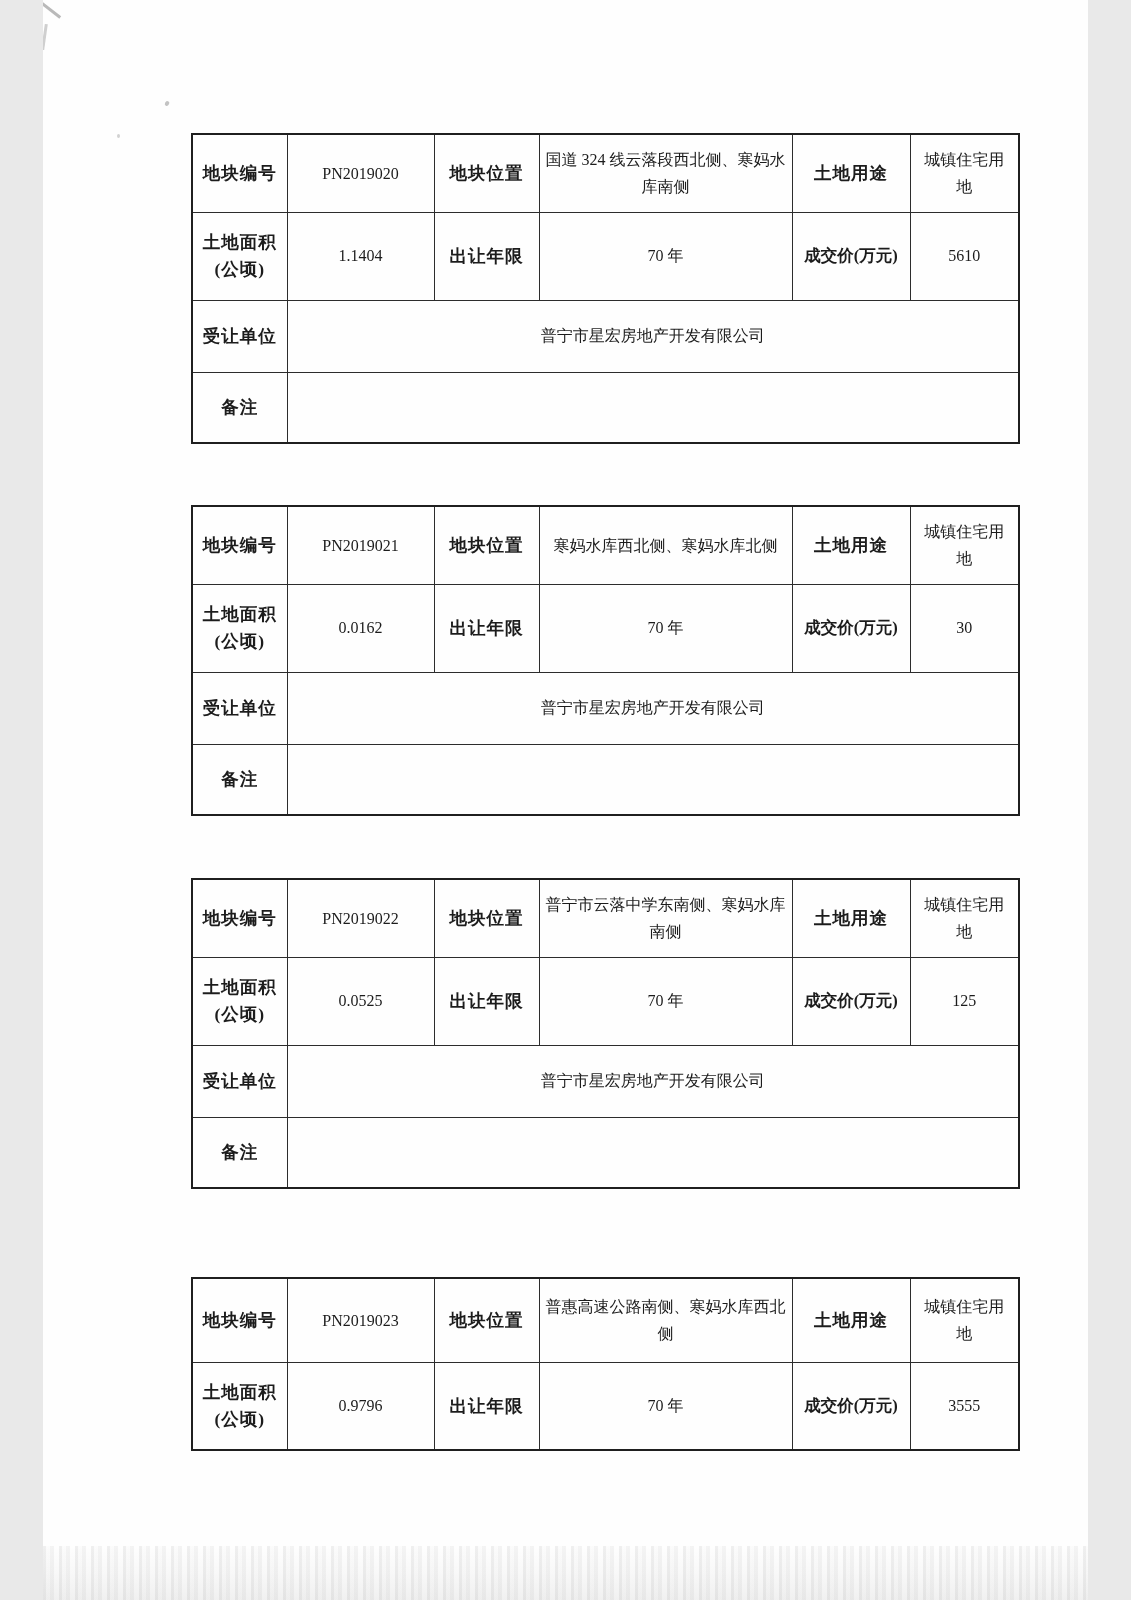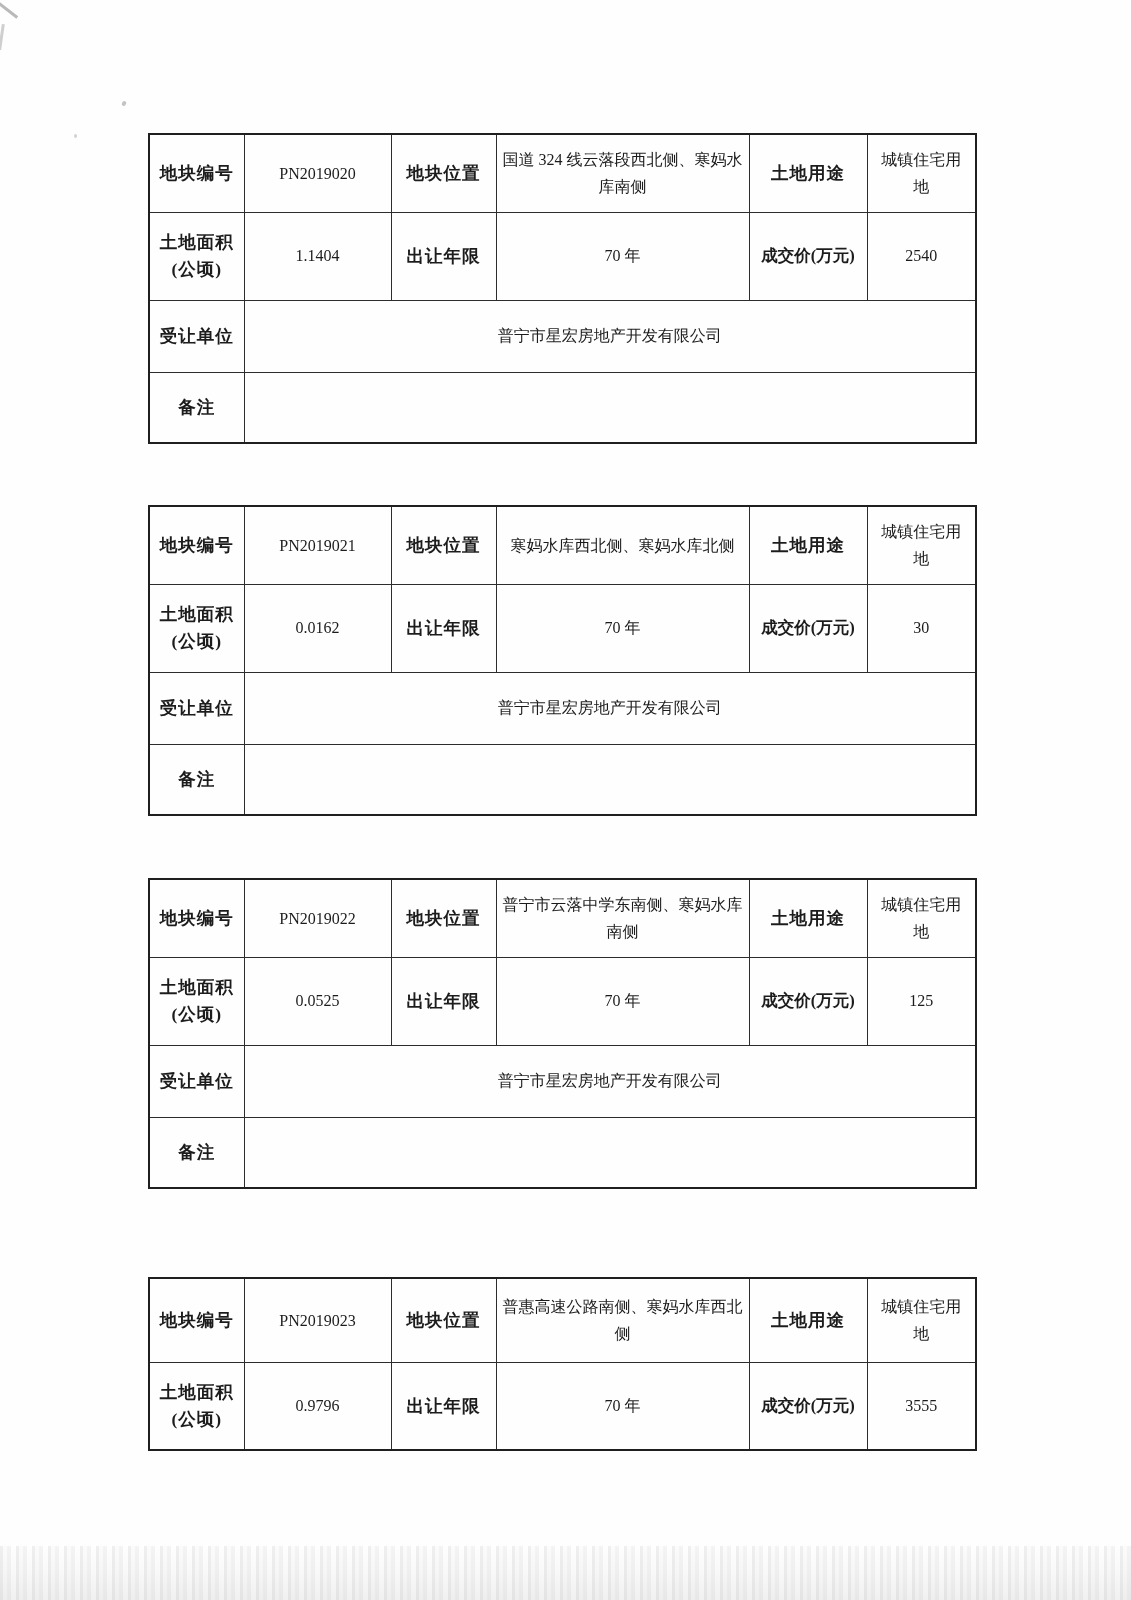--- a/index.html
+++ b/index.html
@@ -2,21 +2,21 @@
 <html><head>
 <meta charset="utf-8">
 <style>
   html, body {
     margin: 0;
     padding: 0;
     background: #e9e9e9;
   }
   .page {
     position: relative;
-    width: 1131px;
+    width: 1045px;
     height: 1600px;
     margin: 0 auto;
     background: #fefefe;
     overflow: hidden;
     font-family: "Liberation Serif", "DejaVu Serif", serif;
     color: #1c1c1c;
   }
 
   
   .corner-mark {
@@ -139,21 +139,21 @@
       <td class="lbl">土地用途</td>
       <td class="val">城镇住宅用地</td>
     </tr>
     <tr class="r2">
       <td class="lbl pre">土地面积
 (公顷)</td>
       <td class="val">1.1404</td>
       <td class="lbl">出让年限</td>
       <td class="val">70 年</td>
       <td class="lbl tight">成交价(万元)</td>
-      <td class="val">2540</td>
+      <td class="val">5610</td>
     </tr>
     <tr class="r3">
       <td class="lbl">受让单位</td>
       <td class="val" colspan="5">普宁市星宏房地产开发有限公司</td>
     </tr>
     <tr class="r4">
       <td class="lbl">备注</td>
       <td class="val" colspan="5"></td>
     </tr>
   </tbody>

